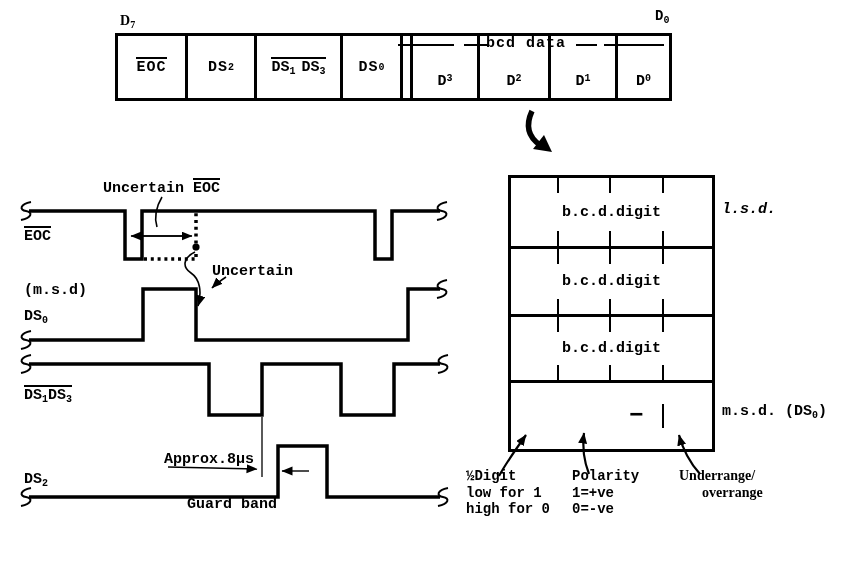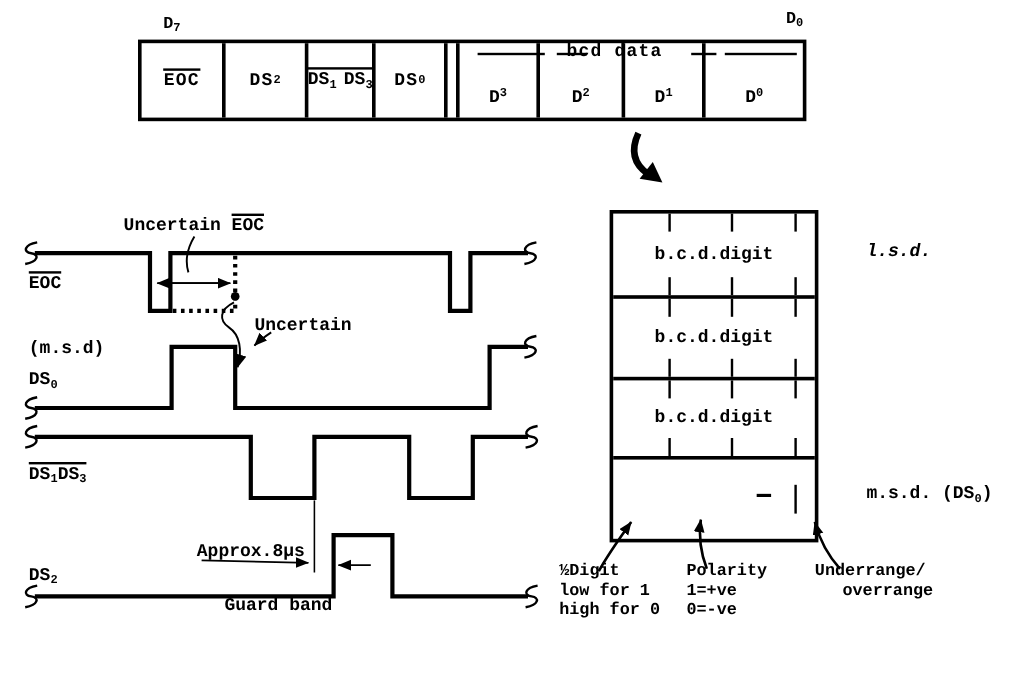--- a/index.html
+++ b/index.html
@@ -11,51 +11,51 @@
   .ov{display:inline-block;border-top:2px solid #000;line-height:1.12;padding-top:1px;}
   
   .register{position:absolute;left:115px;top:33px;width:557px;height:68px;border:3px solid #000;
             box-sizing:border-box;display:flex;}
   .rcell{box-sizing:border-box;border-right:3px solid #000;display:flex;justify-content:center;
          align-items:center;font-size:15px;letter-spacing:1px;}
   .rcell.bit{align-items:flex-start;padding-top:37px;letter-spacing:0;}
   .dgap{box-sizing:border-box;width:10px;border-right:3px solid #000;}
   .bcdline{position:absolute;top:44px;height:0;border-top:2px solid #000;}
   
-  .fmt{position:absolute;left:508px;top:175px;width:174px;height:277px;border:3px solid #000;
+  .fmt{position:absolute;left:508px;top:175px;width:207px;height:277px;border:3px solid #000;
        box-sizing:border-box;display:flex;flex-direction:column;}
   .frow{position:relative;box-sizing:border-box;border-bottom:3px solid #000;display:flex;
         align-items:center;justify-content:center;font-size:15px;}
   .tick{position:absolute;width:2px;height:15px;background:#000;}
   .tk1{left:46px}.tk2{left:98px}.tk3{left:151px}
   .top{top:0}.bot{bottom:0}
   .frow4{flex:1;display:flex;border-bottom:none;}
   .fc{box-sizing:border-box;border-right:2.5px solid #000;display:flex;align-items:center;justify-content:center;}
   .minus{font-size:24px;line-height:1;}
   .annot{position:absolute;font-size:14px;line-height:16.5px;white-space:pre;}
   svg.overlay{position:absolute;left:0;top:0;pointer-events:none;}
 </style>
 </head>
 <body>
 
 <div class="canvas">
 
 
-  <div class="lbl" style="left:136px;top:13px;font-size:14px;"><span>D</span><sub class="sb">7</sub></div>
+  <div class="lbl" style="left:120px;top:13px;font-size:14px;font-family:Liberation Serif, serif;"><span>D</span><sub class="sb">7</sub></div>
   <div class="lbl" style="left:627px;top:9px;font-size:14px;margin-left:28px;"><span>D</span><sub class="sb">0</sub></div>
 
   <div class="register">
     <div class="rcell" style="width:70px">
         <span class="ov">EOC</span>
       </div>
     <div class="rcell" style="width:69px">
         <span>DS</span>
         <sub class="sb">2</sub>
       </div>
-    <div class="rcell" style="width:56px;letter-spacing:0;">
+    <div class="rcell" style="width:86px;letter-spacing:0;">
         <span class="ov"><span>DS</span><sub class="sb">1</sub><span style="margin-left:6px">DS</span><sub class="sb">3</sub></span>
       </div>
     <div class="rcell" style="width:60px">
         <span>DS</span>
         <sub class="sb">0</sub>
       </div>
     <div class="dgap"></div>
     <div class="rcell bit" style="width:67px">
         <span>D</span>
         <sub class="sb">3</sub>
@@ -67,21 +67,21 @@
     <div class="rcell bit" style="width:67px">
         <span>D</span>
         <sub class="sb">1</sub>
       </div>
     <div class="rcell bit" style="flex:1;border-right:none">
         <span>D</span>
         <sub class="sb">0</sub>
       </div>
   </div>
 
-  <div class="lbl" style="left:472px;top:36px;letter-spacing:1px;text-align:right;">bcd data</div>
+  <div class="lbl" style="left:486px;top:36px;letter-spacing:1px;text-align:right;">bcd data</div>
   <div class="bcdline" style="left:398px;width:56px"></div>
   <div class="bcdline" style="left:464px;width:25px"></div>
   <div class="bcdline" style="left:576px;width:21px"></div>
   <div class="bcdline" style="left:604px;width:60px"></div>
 
 
   <div class="fmt">
     <div class="frow" style="height:71px">
       <i class="tick tk1 top"></i>
         <i class="tick tk2 top"></i>
@@ -117,21 +117,21 @@
         </div>
       <div class="fc" style="flex:1;border-right:none"></div>
     </div>
   </div>
 
   <div class="lbl" style="left:722px;top:202px;font-style:italic;">l.s.d.</div>
   <div class="lbl" style="left:722px;top:404px;"><span>m.s.d. (DS</span><sub class="sb">0</sub><span>)</span></div>
 
   <div class="annot" style="left:466px;top:468px;"><span>½Digit</span><br><span>low for 1</span><br><span>high for 0</span></div>
   <div class="annot" style="left:572px;top:468px;"><span>Polarity</span><br><span>1=+ve</span><br><span>0=-ve</span></div>
-  <div class="annot" style="left:679px;top:468px;"><span>Underrange/</span><br><span style="padding-left:23px">overrange</span></div>
+  <div class="annot" style="left:679px;top:468px;font-family:Liberation Serif, serif;"><span>Underrange/</span><br><span style="padding-left:23px">overrange</span></div>
 
   <div class="lbl" style="left:103px;top:178px;"><span>Uncertain</span><span class="ov" style="margin-left:9px">EOC</span></div>
   <div class="lbl" style="left:24px;top:226px;"><span class="ov">EOC</span></div>
   <div class="lbl" style="left:212px;top:264px;">Uncertain</div>
   <div class="lbl" style="left:24px;top:283px;">(m.s.d)</div>
   <div class="lbl" style="left:24px;top:309px;"><span>DS</span><sub class="sb">0</sub></div>
   <div class="lbl" style="left:24px;top:385px;text-align:center;"><span class="ov"><span>DS</span><sub class="sb">1</sub><span>DS</span><sub class="sb">3</sub></span></div>
   <div class="lbl" style="left:24px;top:472px;"><span>DS</span><sub class="sb">2</sub></div>
   <div class="lbl" style="left:164px;top:452px;">Approx.8μs</div>
   <div class="lbl" style="left:187px;top:497px;">Guard band</div>

